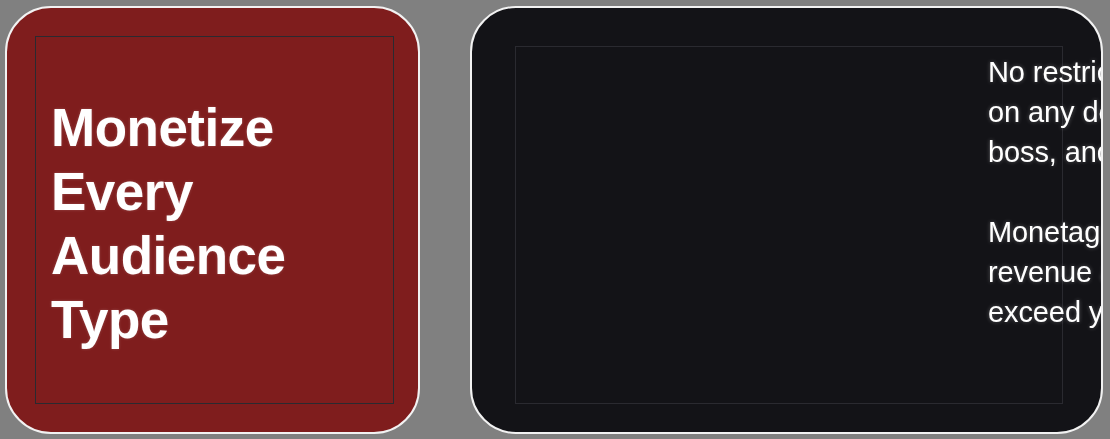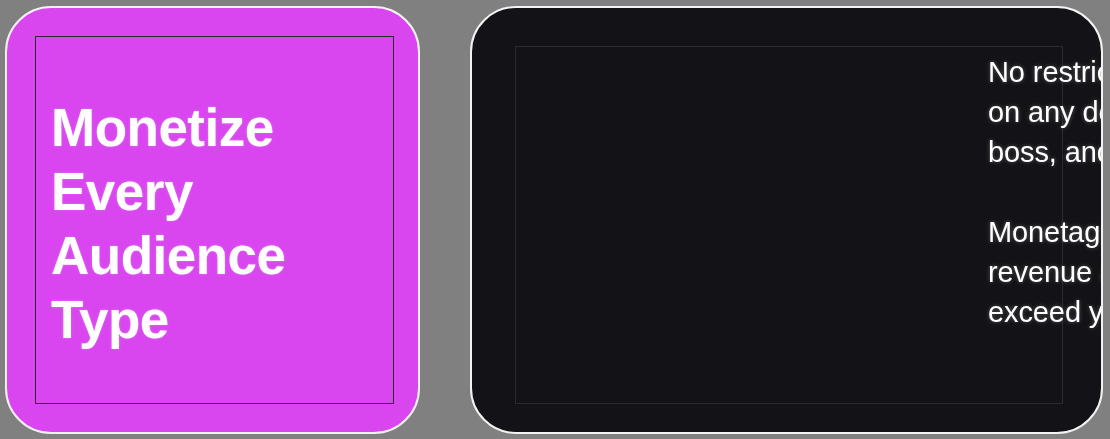--- a/index.html
+++ b/index.html
@@ -104,21 +104,21 @@
   }
   .body-copy .para {
     margin: 0;
   }
 </style>
 </head>
 <body style="background: rgb(128, 128, 128);">
 
 <div id="stage">
 
-  <section class="card card-left" style="background: #d946ef; border-color: rgb(242, 242, 242);">
+  <section class="card card-left" style="background: #7f1d1d; border-color: rgb(242, 242, 242);">
     <div class="inner-frame" style="border-color: rgb(42, 42, 48);"></div>
     <h1 class="headline">Monetize
 Every
 Audience
 Type</h1>
   </section>
 
   <section class="card card-right" style="background: rgb(19, 19, 23); border-color: rgb(242, 242, 242);">
     <div class="inner-frame" style="border-color: rgb(42, 42, 48);"></div>
     <div class="body-copy">

